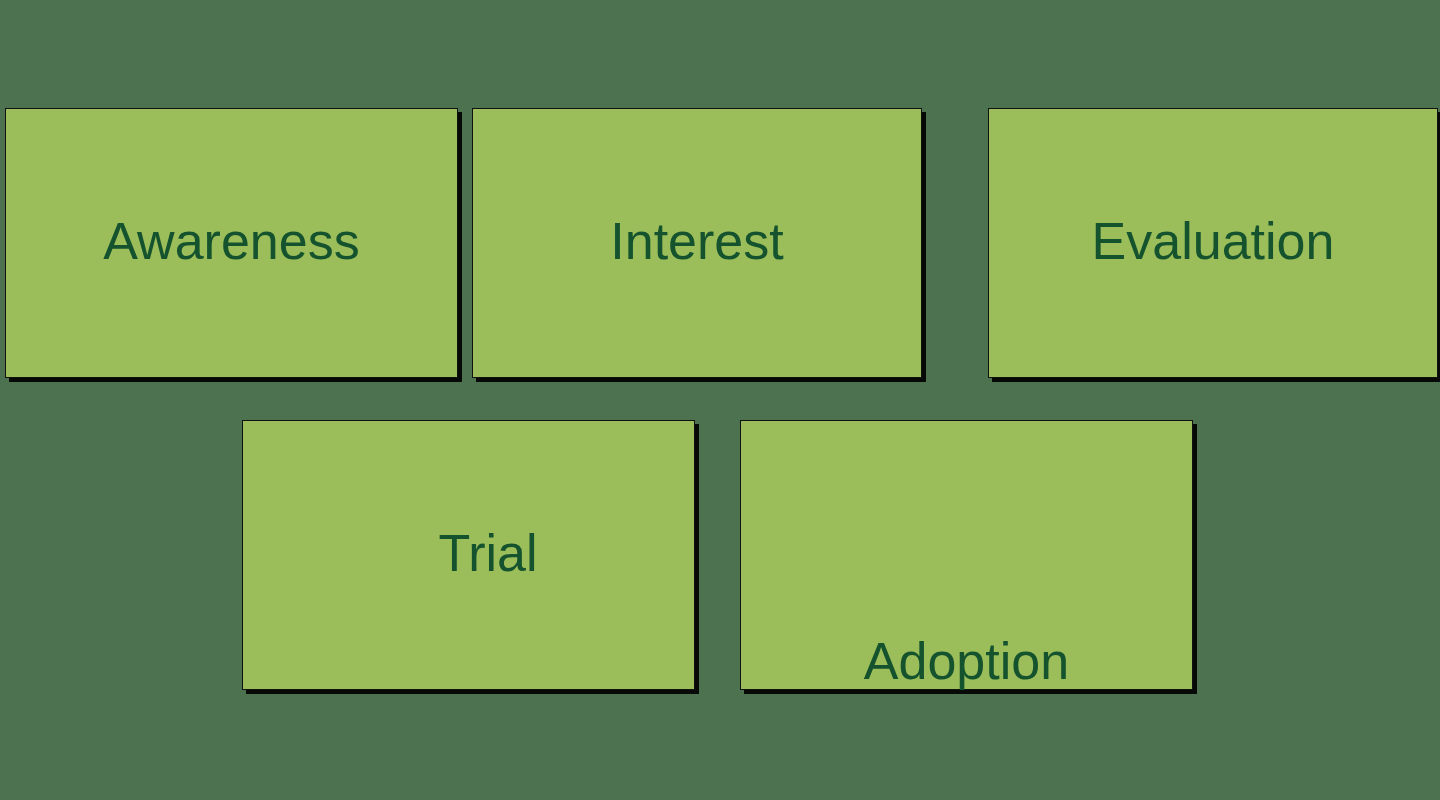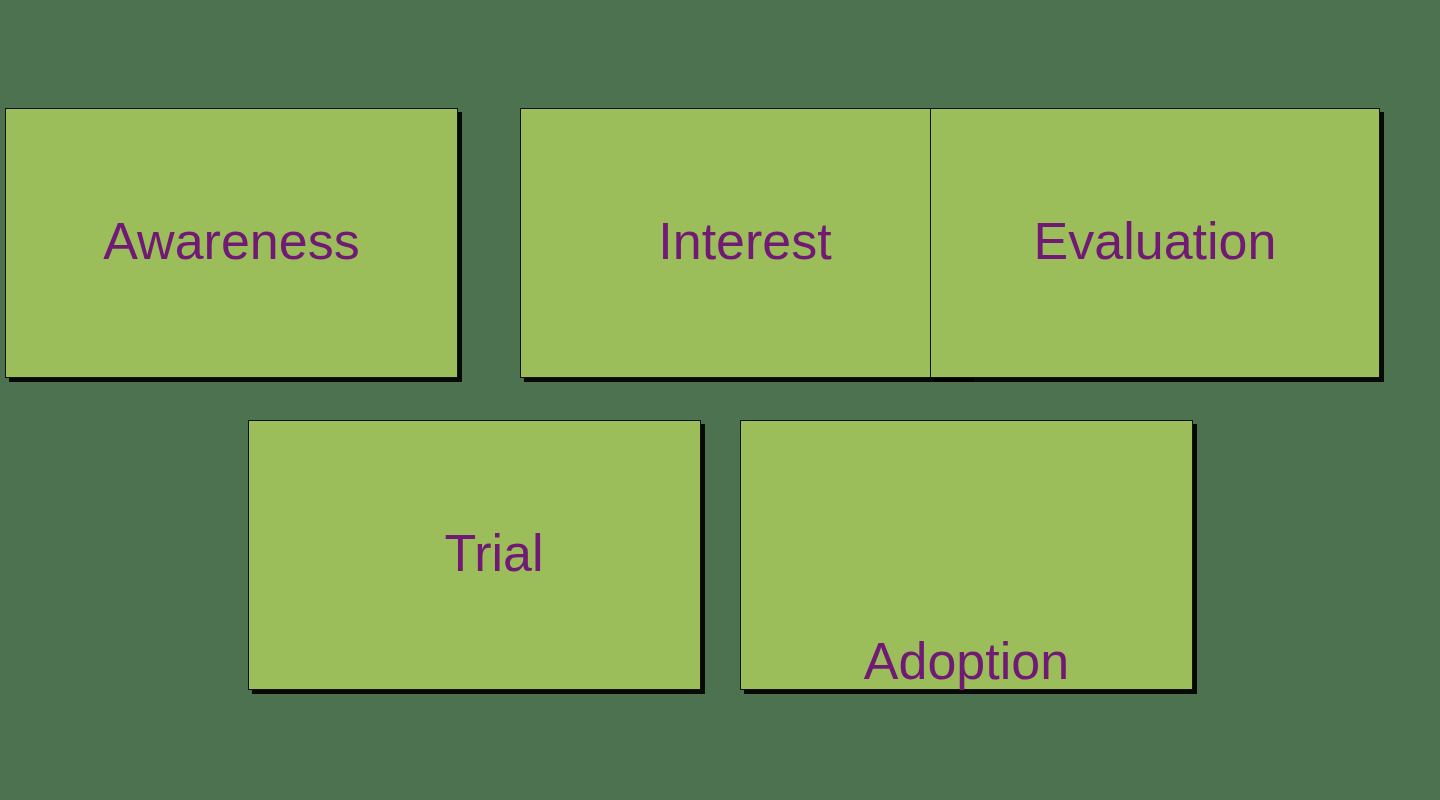--- a/index.html
+++ b/index.html
@@ -27,34 +27,34 @@
     box-shadow: 4px 4px 0 0 rgba(0,0,0,0.92);
     display: flex;
     align-items: center;
     justify-content: center;
   }
   .stage-label {
     font-family: "Liberation Sans", sans-serif;
     font-size: 52px;
     font-weight: 400;
     line-height: 1;
-    color: #701a75;
+    color: #14532d;
     letter-spacing: 0px;
     white-space: nowrap;
     position: relative;
     top: -2px;
   }
 
   
   #box-awareness  { left: 5px;   top: 108px; width: 453px; height: 270px; }
-  #box-interest   { left: 520px; top: 108px; width: 450px; height: 270px; }
-  #box-evaluation { left: 930px; top: 108px; width: 450px; height: 270px; }
+  #box-interest   { left: 472px; top: 108px; width: 450px; height: 270px; }
+  #box-evaluation { left: 988px; top: 108px; width: 450px; height: 270px; }
 
   
-  #box-trial      { left: 248px; top: 420px; width: 453px; height: 270px; padding-left: 39px; }
+  #box-trial      { left: 242px; top: 420px; width: 453px; height: 270px; padding-left: 39px; }
   #box-adoption   { left: 740px; top: 420px; width: 453px; height: 270px; align-items: flex-end; }
 </style>
 </head>
 <body>
 
 <div id="canvas">
 
   <div class="stage-box" id="box-awareness">
     <span class="stage-label">Awareness</span>
   </div>

